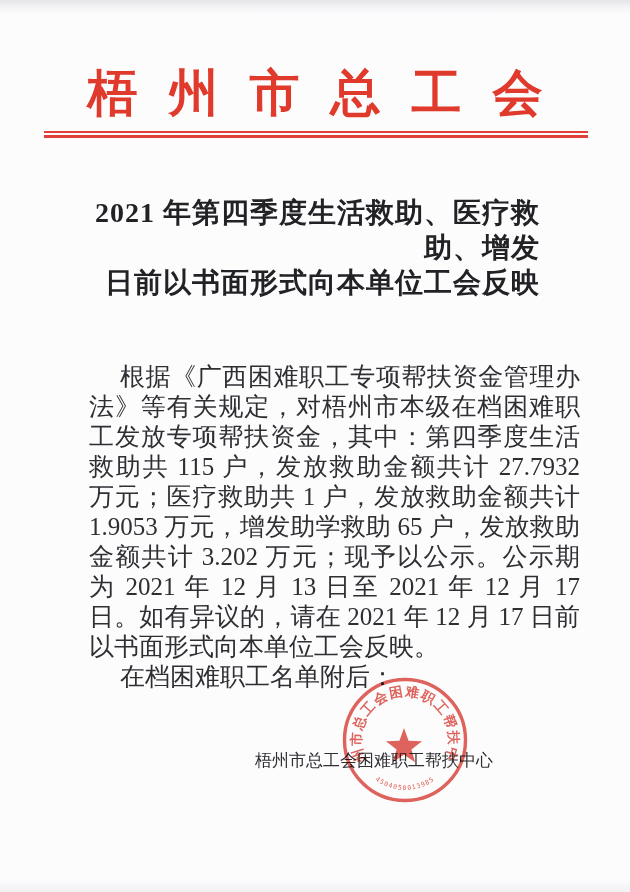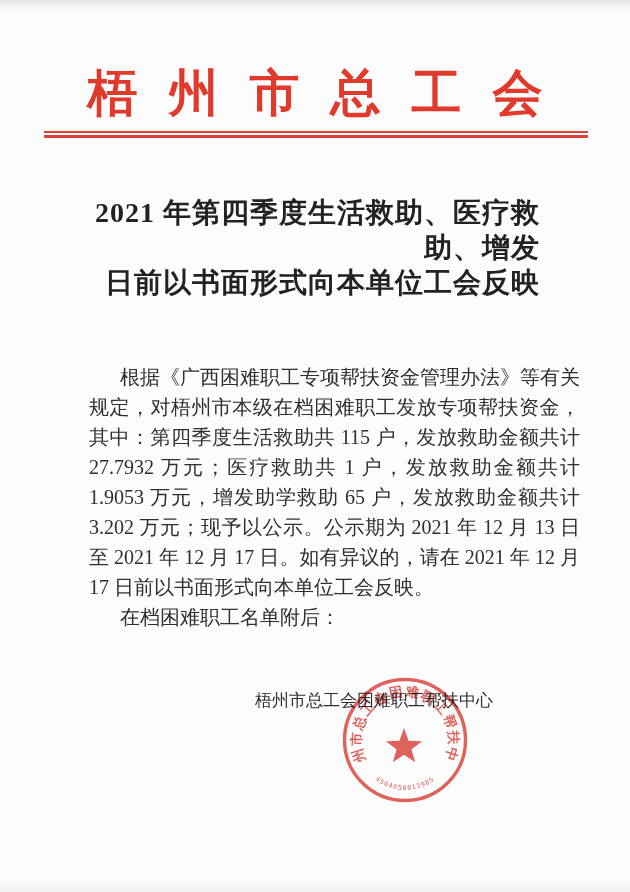--- a/index.html
+++ b/index.html
@@ -41,21 +41,21 @@
     font-weight: bold;
     font-size: 28px;
     line-height: 35px;
     letter-spacing: 1px;
     color: #222226;
   }
 
   
   .doc-body {
     margin: 62px 50px 0 89px;
-    font-size: 20px;
+    font-size: 25px;
     line-height: 30px;
     text-align: justify;
     color: #2e2e33;
   }
   .doc-body p { margin: 0; text-indent: 31px; }
 
   
   .signature { margin-top: 52px; font-size: 17px; line-height: 33px; color: #2e2e33; }
   .signature .sig-name { text-align: right; padding-right: 137px; }
   .signature .sig-date { text-align: right; padding-right: 167px; }

